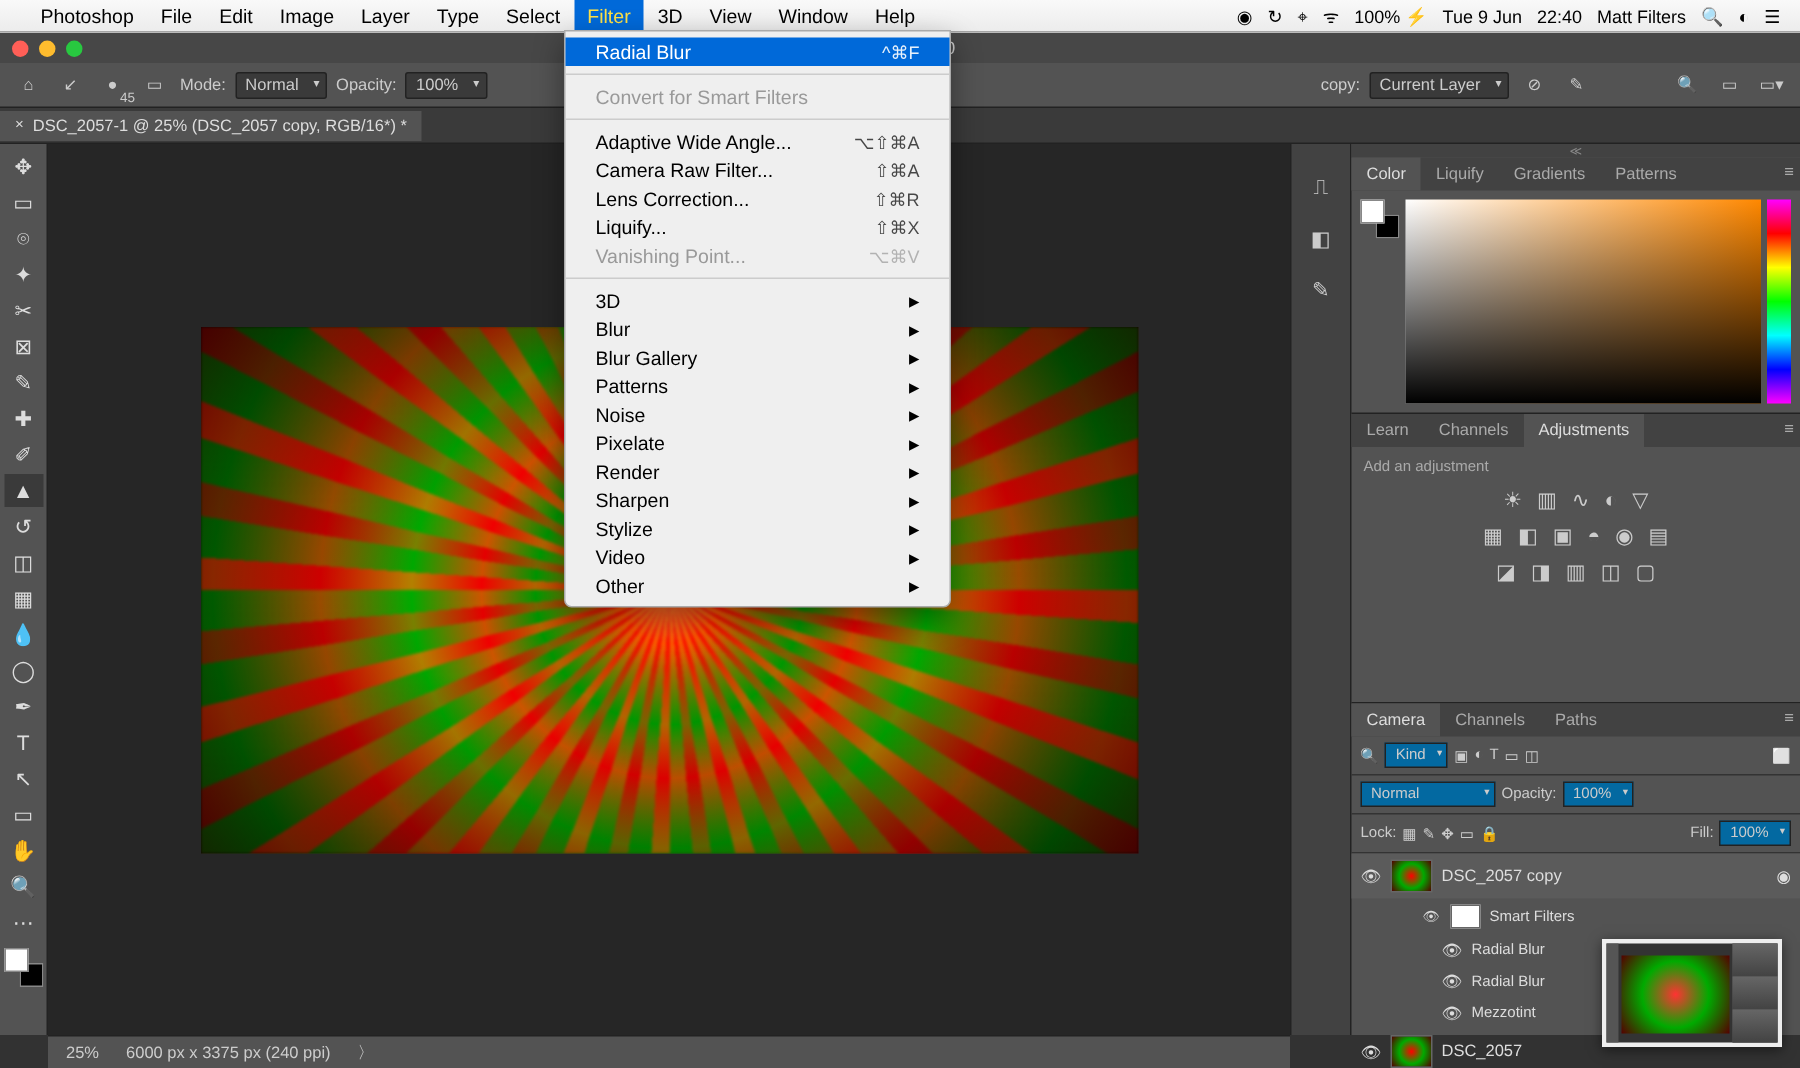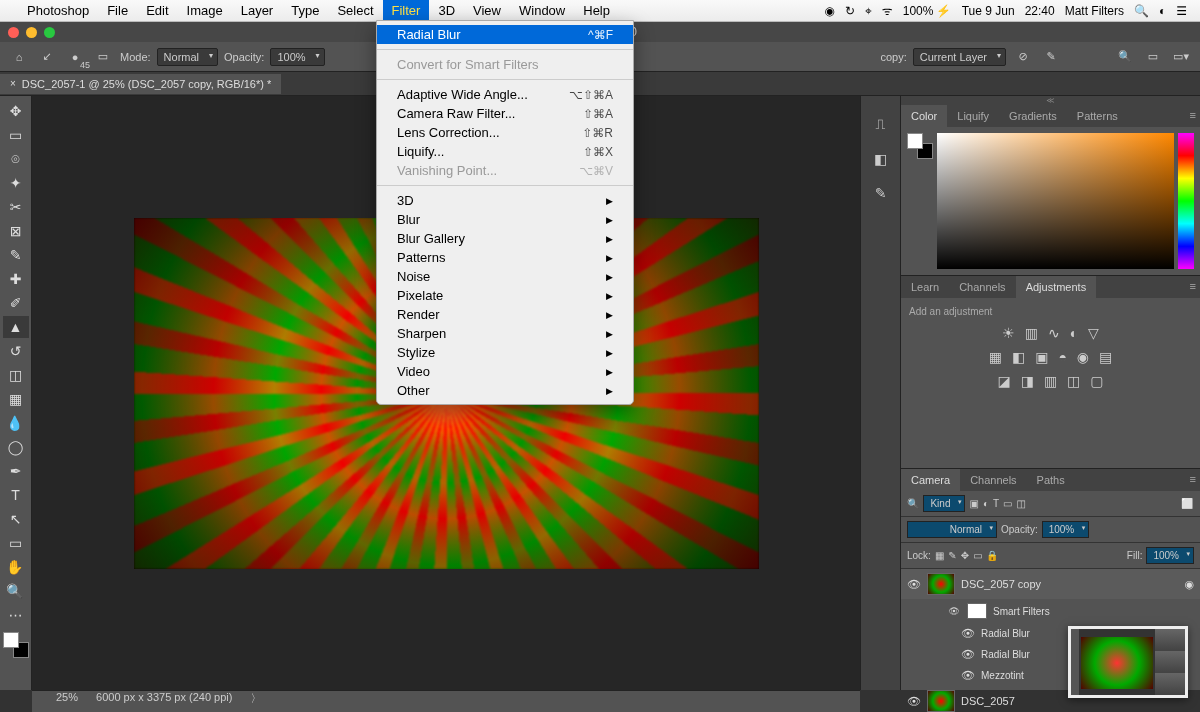--- a/index.html
+++ b/index.html
@@ -77,33 +77,33 @@
 .color-field { flex: 1; height: 136px; background: linear-gradient(to bottom, transparent, #000), linear-gradient(to right, #fff, #ff8800); }
 .hue-strip { width: 16px; height: 136px; background: linear-gradient(to bottom, #f0f, #f00, #ff0, #0f0, #0ff, #00f, #f0f); }
 
 
 .adj-body { padding: 8px; font-size: 10px; color: #aaa; min-height: 170px; }
 .adj-icons { display: flex; justify-content: center; gap: 10px; margin: 8px 0; color: #ccc; font-size: 14px; }
 
 
 .layers-body { padding: 0; }
 .layer-controls { padding: 4px 6px; display: flex; align-items: center; gap: 4px; font-size: 10px; color: #ccc; border-bottom: 1px solid #333; }
-.layer-controls .dd { background: #0c4a6e; padding: 2px 14px 2px 6px; border: 1px solid #222; position: relative; text-align: right; }
+.layer-controls .dd { background: #0369a1; padding: 2px 14px 2px 6px; border: 1px solid #222; position: relative; }
 .layer-controls .dd::after { content: "▾"; position: absolute; right: 3px; font-size: 7px; }
 .layer-row { display: flex; align-items: center; padding: 4px 6px; gap: 6px; font-size: 11px; color: #ddd; }
 .layer-row.sel { background: #5b5b5b; }
 .layer-row .eye { width: 14px; text-align: center; font-size: 11px; }
 .layer-row .thumb { width: 28px; height: 22px; background: #fff; border: 1px solid #666; }
 .layer-row .thumb.img { background: radial-gradient(circle, #f00, #0a0, #500); }
 .layer-row.sub { padding-left: 46px; font-size: 10px; }
 .layer-row.sub .eye { font-size: 9px; }
 .layer-row.filter { padding-left: 60px; font-size: 10px; }
 
 
-.status-bar { height: 22px; background: #535353; display: flex; padding: 0 24px; font-size: 11px; color: #ccc; gap: 18px; border-top: 1px solid #222; position: absolute; bottom: 0; left: 32px; right: 340px; }
+.status-bar { height: 22px; background: #535353; display: flex; align-items: center; padding: 0 12px; font-size: 11px; color: #ccc; gap: 18px; border-top: 1px solid #222; position: absolute; bottom: 0; left: 32px; right: 340px; }
 
 
 .mini-preview { position: absolute; right: 12px; bottom: 14px; width: 120px; height: 72px; border: 3px solid #eee; background: #333; z-index: 50; box-shadow: 0 2px 8px rgba(0,0,0,0.5); display:flex; }
 .mini-preview .mp-left { width: 8px; background: #555; }
 .mini-preview .mp-canvas { flex: 1; background: radial-gradient(circle, #f33, #0a0, #500); margin: 8px 2px 6px 2px; }
 .mini-preview .mp-right { width: 30px; background: #555; display:flex; flex-direction:column; }
 .mini-preview .mp-right div { flex:1; border-bottom:1px solid #444; background: linear-gradient(#666,#444); }
 
 .panels-menu-icon { position:absolute; right:4px; top:4px; color:#aaa; font-size:11px; }
 </style>

